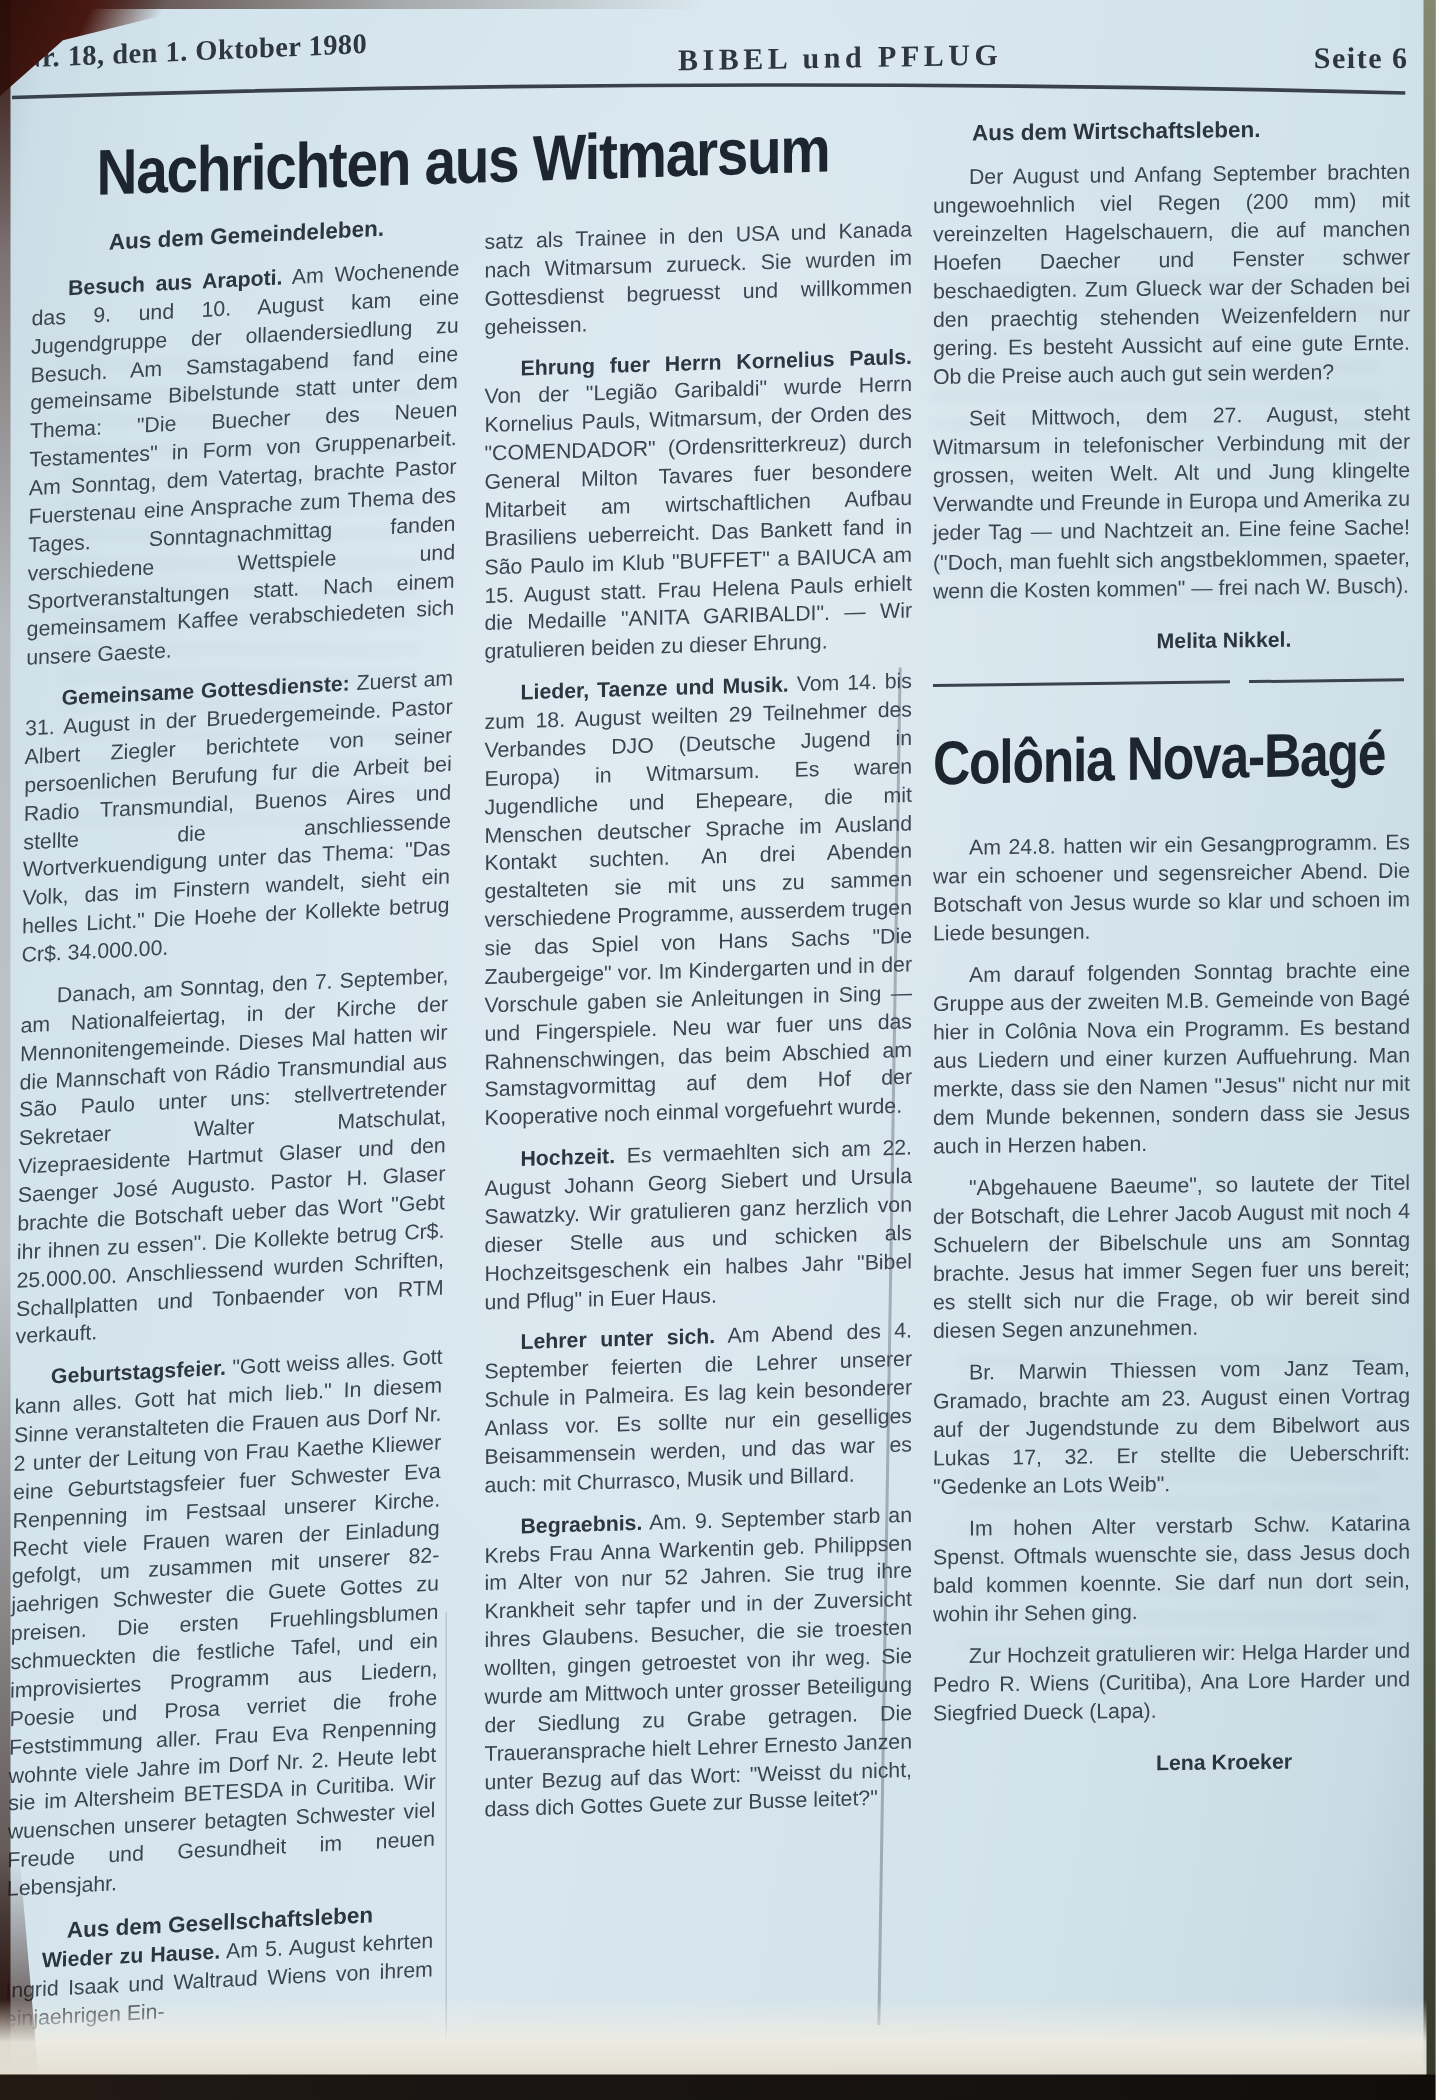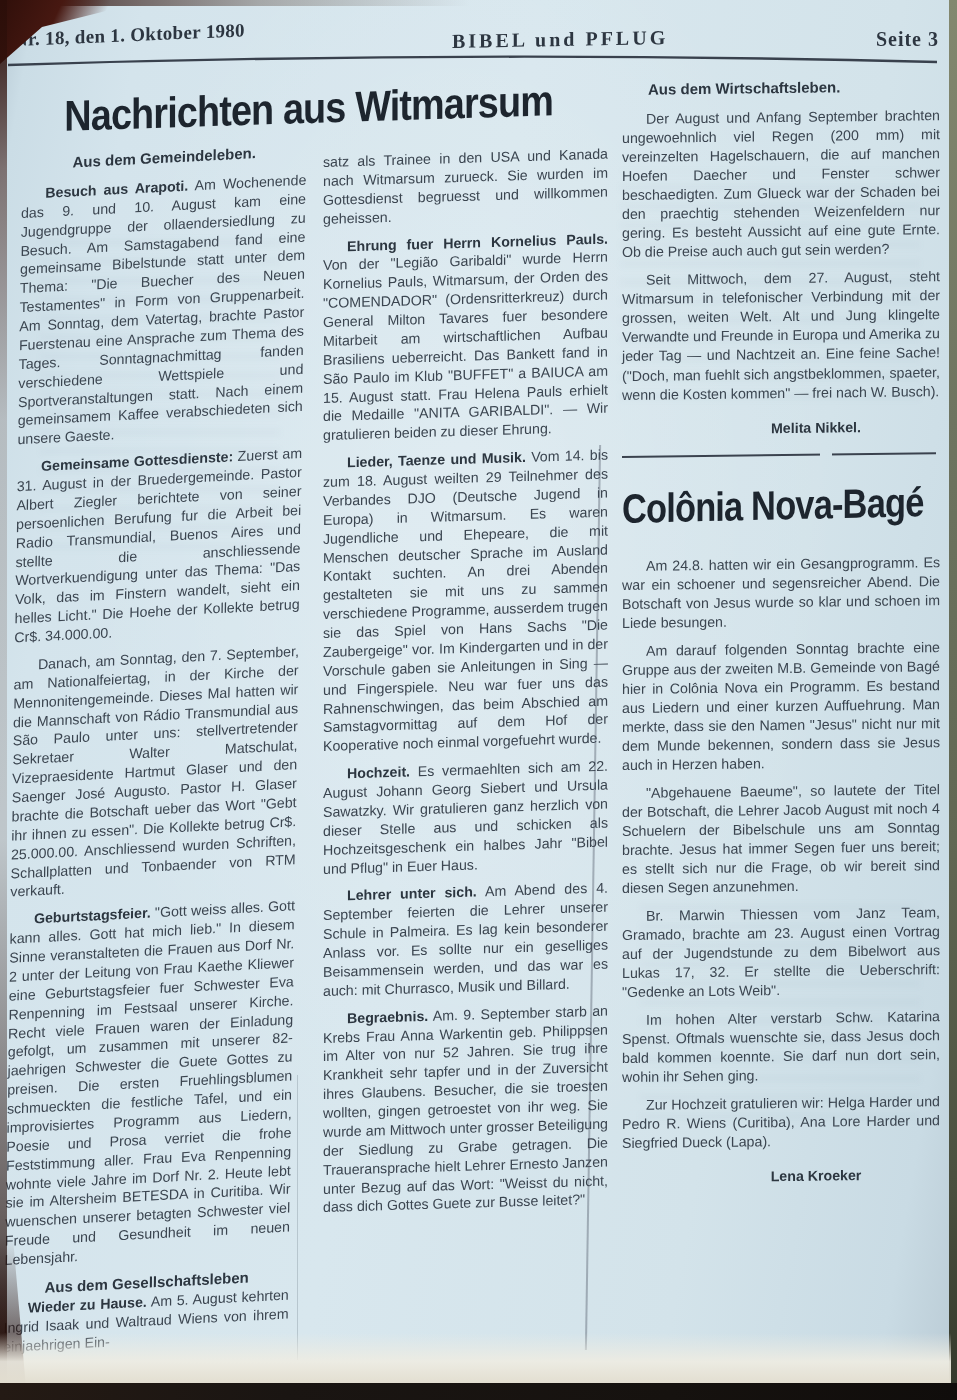--- a/index.html
+++ b/index.html
@@ -75,21 +75,21 @@
   .vrule.b{left:297px;top:1075px;height:285px;background:rgba(70,80,95,.22);width:1px;}
 </style>
 </head>
 <body>
 
 <div class="paper">
 
   <div class="header">
     <span class="issue">Nr. 18, den 1. Oktober 1980</span>
     <span class="masthead">BIBEL und PFLUG</span>
-    <span class="pagenum">Seite 3</span>
+    <span class="pagenum">Seite 6</span>
   </div>
   <svg class="header-rule" width="929" height="24" viewBox="0 0 929 24">
     <path d="M0,17 Q465,2 929,14" stroke="#39414d" stroke-width="2.4" fill="none"></path>
   </svg>
 
   <div class="content">
 
     <div class="left-zone">
       <div class="h1wrap">
         <h1 class="headline">Nachrichten aus Witmarsum</h1>

